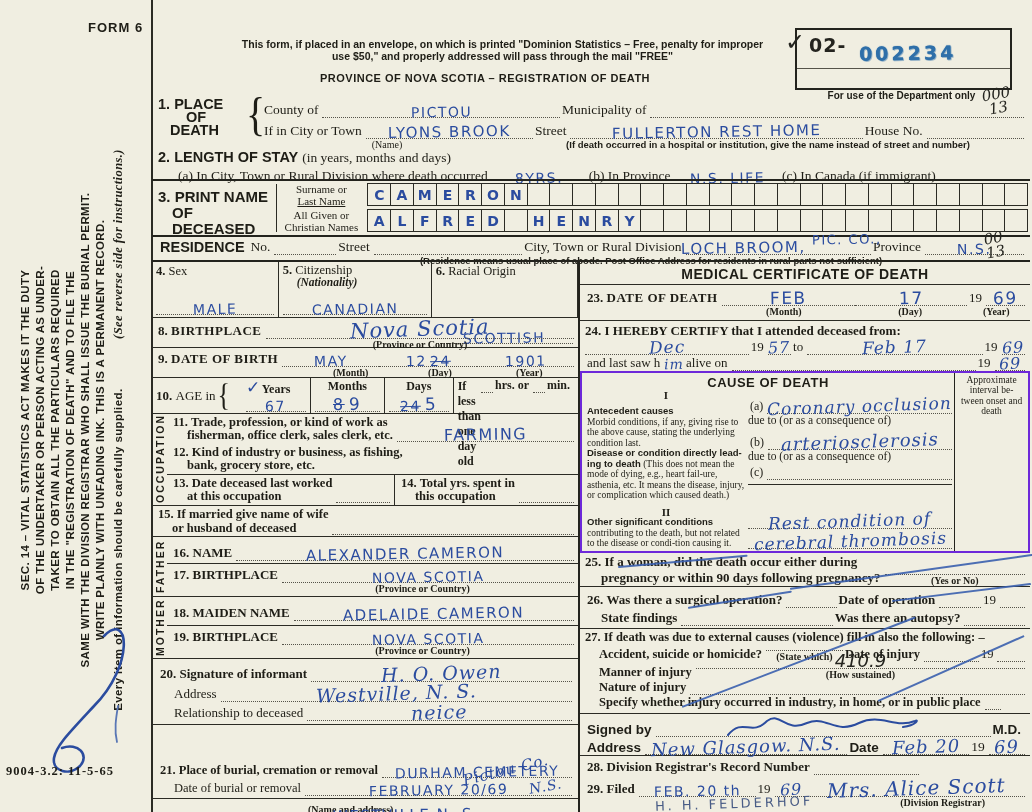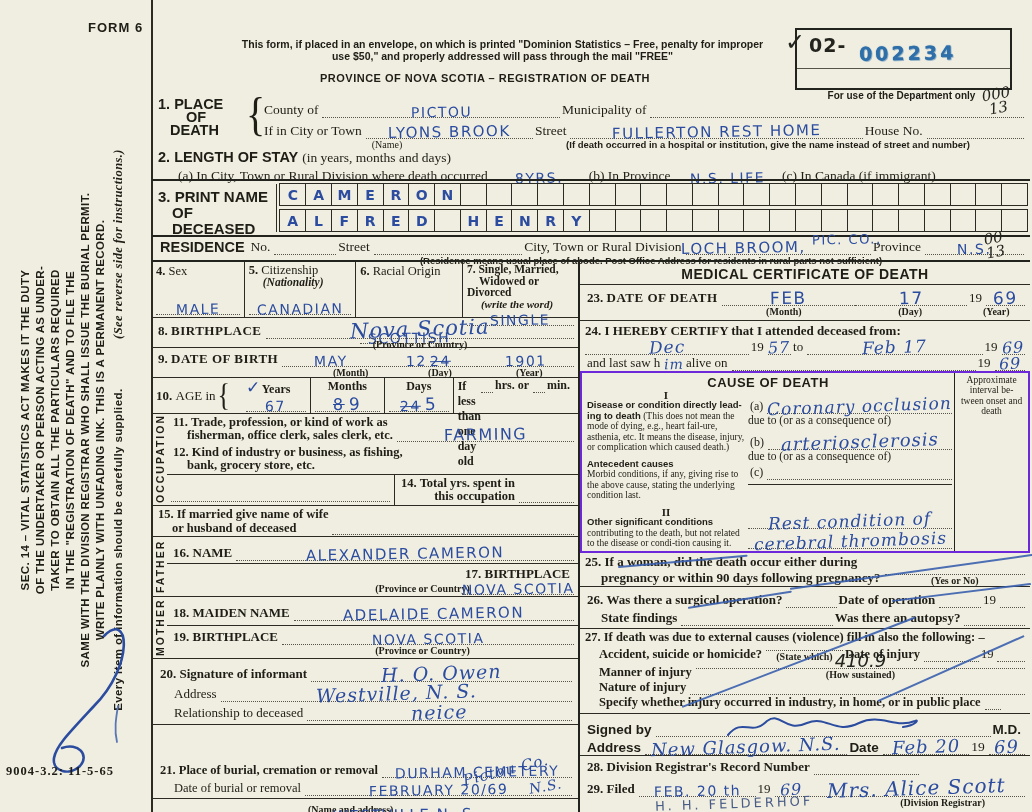--- a/index.html
+++ b/index.html
@@ -144,20 +144,26 @@
       <span class="seg" style="flex:.8;"></span>
     </div>
   </div>
 
   <div class="abs" style="left:152px;top:179px;width:878px;height:54px;border-top:2.2px solid #23231d;border-bottom:2.2px solid #23231d;display:flex;align-items:stretch;">
     <div class="sans b" style="width:118px;font-size:15px;line-height:16px;padding:8px 0 0 6px;">
       <div><span>3.</span> <span>PRINT NAME</span></div>
       <div style="padding-left:14px;">OF DECEASED</div>
     </div>
     <div style="width:1.4px;background:#2b2b24;margin:3px 0;"></div>
+    <div style="width:88px;font-size:11px;line-height:11.5px;padding-top:3px;text-align:center;">
+      <div>Surname or</div>
+      <div style="text-decoration:underline;">Last Name</div>
+      <div style="margin-top:3px;">All Given or</div>
+      <div>Christian Names</div>
+    </div>
     <div style="flex:1;display:flex;flex-direction:column;justify-content:center;padding:1px 2px;">
       <div class="gridrow">
           <div class="cell">
             <span>C</span>
           </div>
           <div class="cell">
             <span>A</span>
           </div>
           <div class="cell">
             <span>M</span>
@@ -291,26 +297,20 @@
         <div class="seg" style="flex:none;height:16px;">
             <span class="hw">CANADIAN</span>
           </div>
       </div>
       <div style="flex:1.05;border-right:1.2px solid #2b2b24;padding:2px 4px;display:flex;flex-direction:column;justify-content:space-between;">
         <div style="font-size:12.5px;"><span class="b">6.</span> <span>Racial Origin</span></div>
         <div class="seg" style="flex:none;height:16px;margin-top:48px;">
             <span class="hw">SCOTTISH</span>
           </div>
       </div>
-      <div style="flex:1.15;padding:2px 4px;display:flex;flex-direction:column;justify-content:space-between;">
-        <div style="font-size:11.5px;line-height:11.5px;"><span class="b">7.</span> <span class="b">Single, Married,</span><br><span class="b" style="padding-left:12px;">Widowed or Divorced</span><br><span class="b i" style="padding-left:14px;font-size:11px;">(write the word)</span></div>
-        <div class="seg" style="flex:none;height:15px;">
-            <span class="hw">SINGLE</span>
-          </div>
-      </div>
     </div>
 
     <div class="lcol-row" style="height:30px;">
       <div class="row" style="font-size:13px;height:20px;">
         <span class="lbl"><span class="b">8.</span> <span class="b" style="letter-spacing:.5px;">BIRTHPLACE</span></span>
         <span class="seg">
             <span class="hwc" style="font-size:21px;">Nova Scotia</span>
           </span>
       </div>
       <div class="sub b ctr" style="padding-left:110px;">(Province or Country)</div>
@@ -383,24 +383,25 @@
           </div>
         </div>
         <div style="flex:1;padding:2px 4px;">
           <div class="row" style="font-size:12.5px;">
             <span class="lbl" style="white-space:normal;line-height:13px;"><span class="b">12.</span> <span class="b">Kind of industry or business, as fishing,</span><br><span class="b" style="padding-left:14px;">bank, grocery store, etc.</span></span>
           </div>
         </div>
         <div style="flex:1;display:flex;border-top:1.2px solid #2b2b24;">
           <div style="flex:1.25;border-right:1.2px solid #2b2b24;padding:2px 4px;">
             <div class="row" style="font-size:12.5px;">
+              <span class="lbl" style="white-space:normal;line-height:13px;"><span class="b">13.</span> <span class="b">Date deceased last worked</span><br><span class="b" style="padding-left:14px;">at this occupation</span></span>
               <span class="seg" style="height:24px;"></span>
             </div>
           </div>
-          <div style="flex:1;padding:2px 4px;text-align:right;">
+          <div style="flex:1;padding:2px 4px;">
             <div class="row" style="font-size:12.5px;">
               <span class="lbl" style="white-space:normal;line-height:13px;"><span class="b">14.</span> <span class="b">Total yrs. spent in</span><br><span class="b" style="padding-left:14px;">this occupation</span></span>
               <span class="seg" style="height:24px;"></span>
             </div>
           </div>
         </div>
       </div>
     </div>
 
     <div class="lcol-row" style="height:38px;">
@@ -415,21 +416,21 @@
       <div style="flex:1;display:flex;flex-direction:column;">
         <div style="flex:1;border-bottom:1.2px solid #2b2b24;padding:2px 4px;">
           <div class="row" style="font-size:13px;height:22px;">
             <span class="lbl"><span class="b">16.</span> <span class="b">NAME</span></span>
             <span class="seg">
                 <span class="hw" style="font-size:15px;">ALEXANDER  CAMERON</span>
               </span>
           </div>
         </div>
         <div style="flex:1;padding:2px 4px;">
-          <div class="row" style="font-size:13px;height:17px;flex-direction:column;">
+          <div class="row" style="font-size:13px;height:17px;">
             <span class="lbl"><span class="b">17.</span> <span class="b">BIRTHPLACE</span></span>
             <span class="seg">
                 <span class="hw">NOVA  SCOTIA</span>
               </span>
           </div>
           <div class="sub b ctr" style="padding-left:100px;">(Province or Country)</div>
         </div>
       </div>
     </div>
 
@@ -558,22 +559,22 @@
           </span>
       </div>
     </div>
 
     <div style="height:184px;border:2px solid #6d28d9;box-sizing:border-box;display:flex;justify-content:space-between;">
       <div style="flex:1;display:flex;flex-direction:column;">
         <div class="sans b ctr" style="font-size:13px;padding-top:2px;letter-spacing:.5px;">CAUSE OF DEATH</div>
         <div style="flex:1;display:flex;">
           <div style="width:158px;padding:0 3px 0 5px;font-size:9.5px;line-height:10.5px;">
             <div class="b ctr" style="font-size:11px;">I</div>
+            <div style="margin-top:6px;"><span class="b sans" style="font-size:9.5px;">Antecedent causes</span><br><span>Morbid conditions, if any, giving rise to the above cause, stating the underlying condition last.</span></div>
             <div><span class="b sans" style="font-size:9.5px;">Disease or condition directly lead-ing to death</span> <span>(This does not mean the mode of dying, e.g., heart fail-ure, asthenia, etc. It means the disease, injury, or complication which caused death.)</span></div>
-            <div style="margin-top:6px;"><span class="b sans" style="font-size:9.5px;">Antecedent causes</span><br><span>Morbid conditions, if any, giving rise to the above cause, stating the underlying condition last.</span></div>
             <div class="b ctr" style="font-size:11px;margin-top:6px;">II</div>
             <div><span class="b sans" style="font-size:9.5px;">Other significant conditions</span><br><span>contributing to the death, but not related to the disease or condi-tion causing it.</span></div>
           </div>
           <div style="flex:1;display:flex;flex-direction:column;padding:2px 2px 2px 0;font-size:12px;">
             <div class="row" style="height:22px;">
                 <span class="lbl">(a)</span>
                 <span class="seg">
                   <span class="hwc" style="font-size:17px;">Coronary occlusion</span>
                 </span>
               </div>

